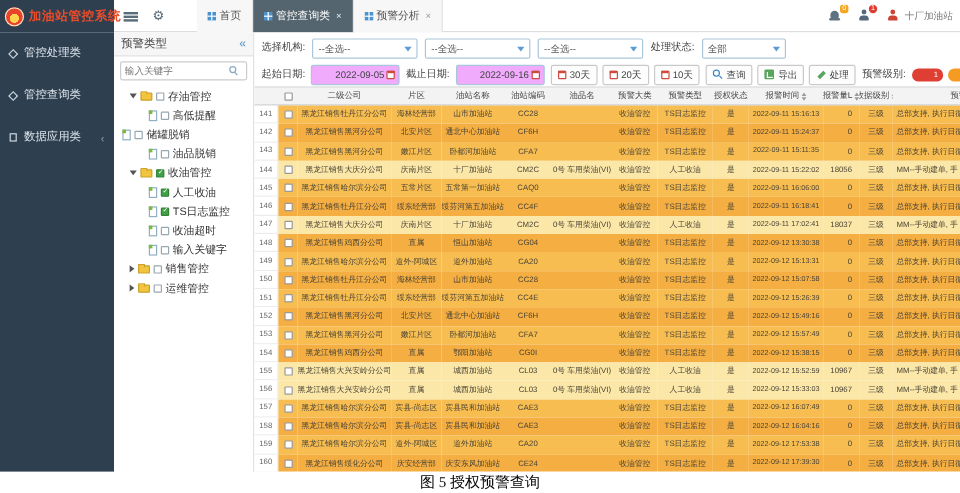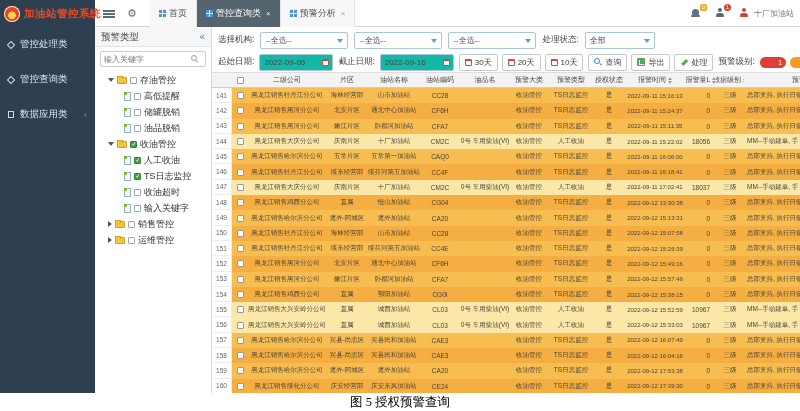--- a/index.html
+++ b/index.html
@@ -7,21 +7,21 @@
 
   
   .topbar { position:absolute; left:0; top:0; width:800px; height:27px; background:#fff; border-bottom:1px solid #d6d6d6; }
   .brand { position:absolute; left:0; top:0; width:95px; height:27px; background:#2e3f50; display:flex; align-items:center; gap:4px; padding-left:4px; }
   .logo { width:16px; height:16px; border-radius:50%; background:radial-gradient(circle at 50% 58%, #ffd34d 0 30%, #e8432c 32% 100%); box-shadow:0 0 0 1px #f7e6c4 inset; flex:0 0 auto; }
   .brand-title { color:#ea4b2a; font-weight:bold; font-size:10.5px; letter-spacing:0.5px; white-space:nowrap; }
   .i-menu { width:12px; height:8px; border-top:2px solid #5a6b7a; border-bottom:2px solid #5a6b7a; position:relative; }
   .i-menu::before { content:''; position:absolute; left:0; top:1px; width:12px; height:2px; background:#5a6b7a; }
   .i-gear { font-size:11px; color:#5a6b7a; line-height:1; font-family:"DejaVu Sans",sans-serif; }
   .top-left-icons { position:absolute; left:103px; top:0; height:27px; display:flex; align-items:center; gap:12px; }
-  .tabs { position:absolute; left:150px; top:0; height:27px; display:flex; }
+  .tabs { position:absolute; left:164px; top:0; height:27px; display:flex; }
   .tab { display:flex; align-items:center; gap:3px; padding:0 9px; font-size:9px; color:#555; border-right:1px solid #e4e4e4; cursor:pointer; background:#f7f7f7; }
   .tab.active { background:#55656f; color:#fff; }
   .tab-ic { width:7px; height:7px; flex:0 0 auto;
     background:linear-gradient(#fff,#fff) center/1px 100% no-repeat,
                linear-gradient(#fff,#fff) center/100% 1px no-repeat,#4b93cf; }
   .tab-x { font-size:8px; color:#999; margin-left:2px; }
   .tab.active .tab-x { color:#e8ecef; }
   .top-right { position:absolute; right:6px; top:0; height:27px; display:flex; align-items:center; gap:13px; }
   .ic-wrap { position:relative; width:11px; height:11px; }
   .i-bell { position:absolute; left:0; top:0; width:10px; height:10px; }
@@ -69,21 +69,21 @@
   .cb.checked::after { content:'✓'; position:absolute; left:0.5px; top:-1.5px; font-size:6px; color:#fff; }
 
   
   .main { position:absolute; left:212px; top:27px; width:588px; height:366px; background:#fff; overflow:hidden; }
   .frow { position:absolute; left:6px; display:flex; align-items:center; gap:6px; height:20px; }
   .frow1 { top:3px; } .frow2 { top:25px; gap:5px; }
   .flabel { font-size:8.5px; color:#444; white-space:nowrap; }
   .select { position:relative; height:17px; border:1px solid #a9c6da; border-radius:2px; background:#fff; font-size:8px; color:#555; display:flex; align-items:center; padding:0 14px 0 4px; cursor:pointer; white-space:nowrap; }
   .select::after { content:''; position:absolute; right:4px; top:6.5px; border-left:3px solid transparent; border-right:3px solid transparent; border-top:4px solid #5b9bd5; }
   .sel-org { width:88px; } .sel-status { width:70px; }
-  .datebox { position:relative; width:74px; height:17px; border:1px solid #a9c6da; border-radius:2px; background:#14b8a6; font-size:8px; color:#444; display:flex; align-items:center; padding:0 12px 0 4px; }
+  .datebox { position:relative; width:74px; height:17px; border:1px solid #a9c6da; border-radius:2px; background:#f0abfc; font-size:8px; color:#444; display:flex; align-items:center; padding:0 12px 0 4px;justify-content:flex-end; }
   .cal { width:7px; height:7px; border:1px solid #cc4a3e; border-radius:1px; position:relative; background:#fff; flex:0 0 auto; }
   .cal::before { content:''; position:absolute; left:-0.5px; right:-0.5px; top:-0.5px; height:2px; background:#cc4a3e; }
   .datebox .cal { position:absolute; right:3px; top:4px; }
   .btn { height:17px; border:1px solid #c9c9c9; background:#fdfdfd; border-radius:2px; display:flex; align-items:center; gap:3px; padding:0 5px; font-size:8px; color:#444; cursor:pointer; white-space:nowrap; }
   .exp-ic { width:8px; height:8px; background:#58a55c; border-radius:1px; position:relative; }
   .exp-ic::before { content:''; position:absolute; left:2px; top:1.5px; width:4px; height:4px; border-left:1px solid #fff; border-bottom:1px solid #fff; }
   .pen-ic { width:8px; height:8px; position:relative; }
   .pen-ic::before { content:''; position:absolute; left:0.5px; top:3px; width:7px; height:2.5px; background:#58a55c; transform:rotate(-45deg); }
   .pill { width:26px; height:11px; border-radius:6px; color:#fff; font-size:6.5px; line-height:11px; text-align:right; padding-right:4px; }
 
@@ -187,21 +187,21 @@
         <div class="ic-folder"></div>
         <div class="cb"></div>
         <div>存油管控</div>
       </div>
       <div class="tnode" style="padding-left: 22px;">
         <div class="arw none"></div>
         <div class="ic-file"></div>
         <div class="cb"></div>
         <div>高低提醒</div>
       </div>
-      <div class="tnode" style="padding-left: 22px;">
+      <div class="tnode" style="">
         <div class="arw none"></div>
         <div class="ic-file"></div>
         <div class="cb"></div>
         <div>储罐脱销</div>
       </div>
       <div class="tnode" style="padding-left: 22px;">
         <div class="arw none"></div>
         <div class="ic-file"></div>
         <div class="cb"></div>
         <div>油品脱销</div>

